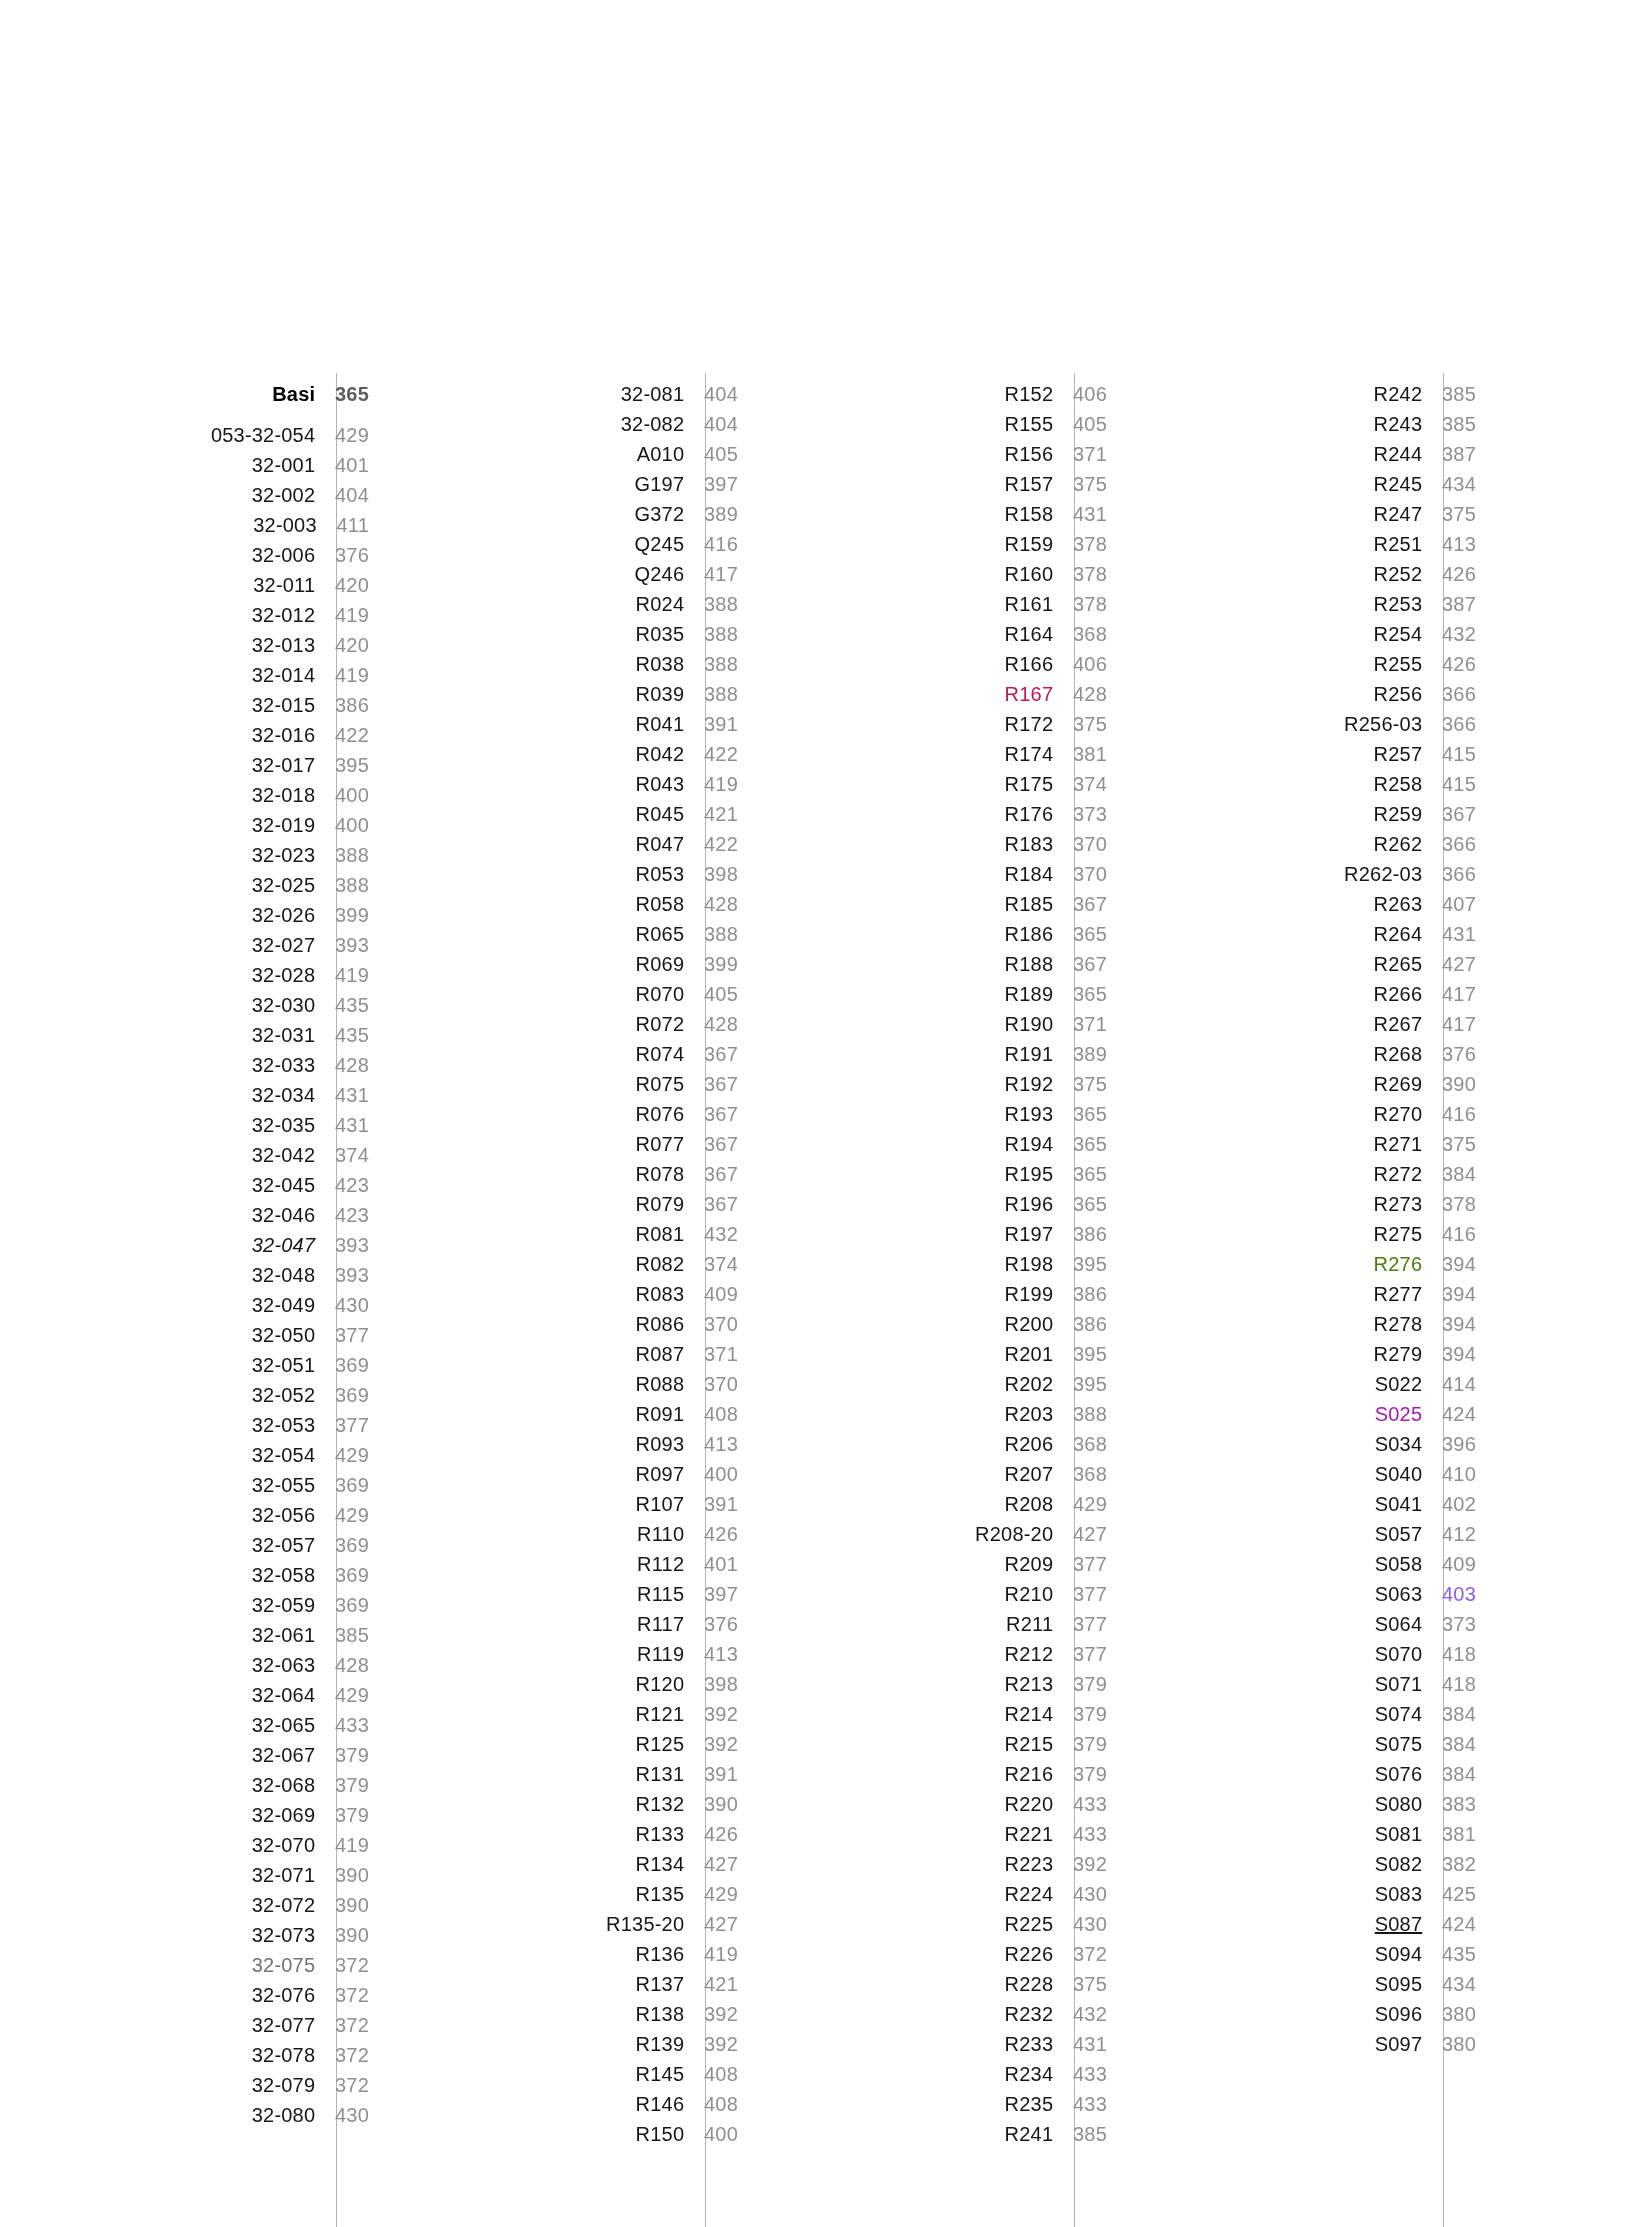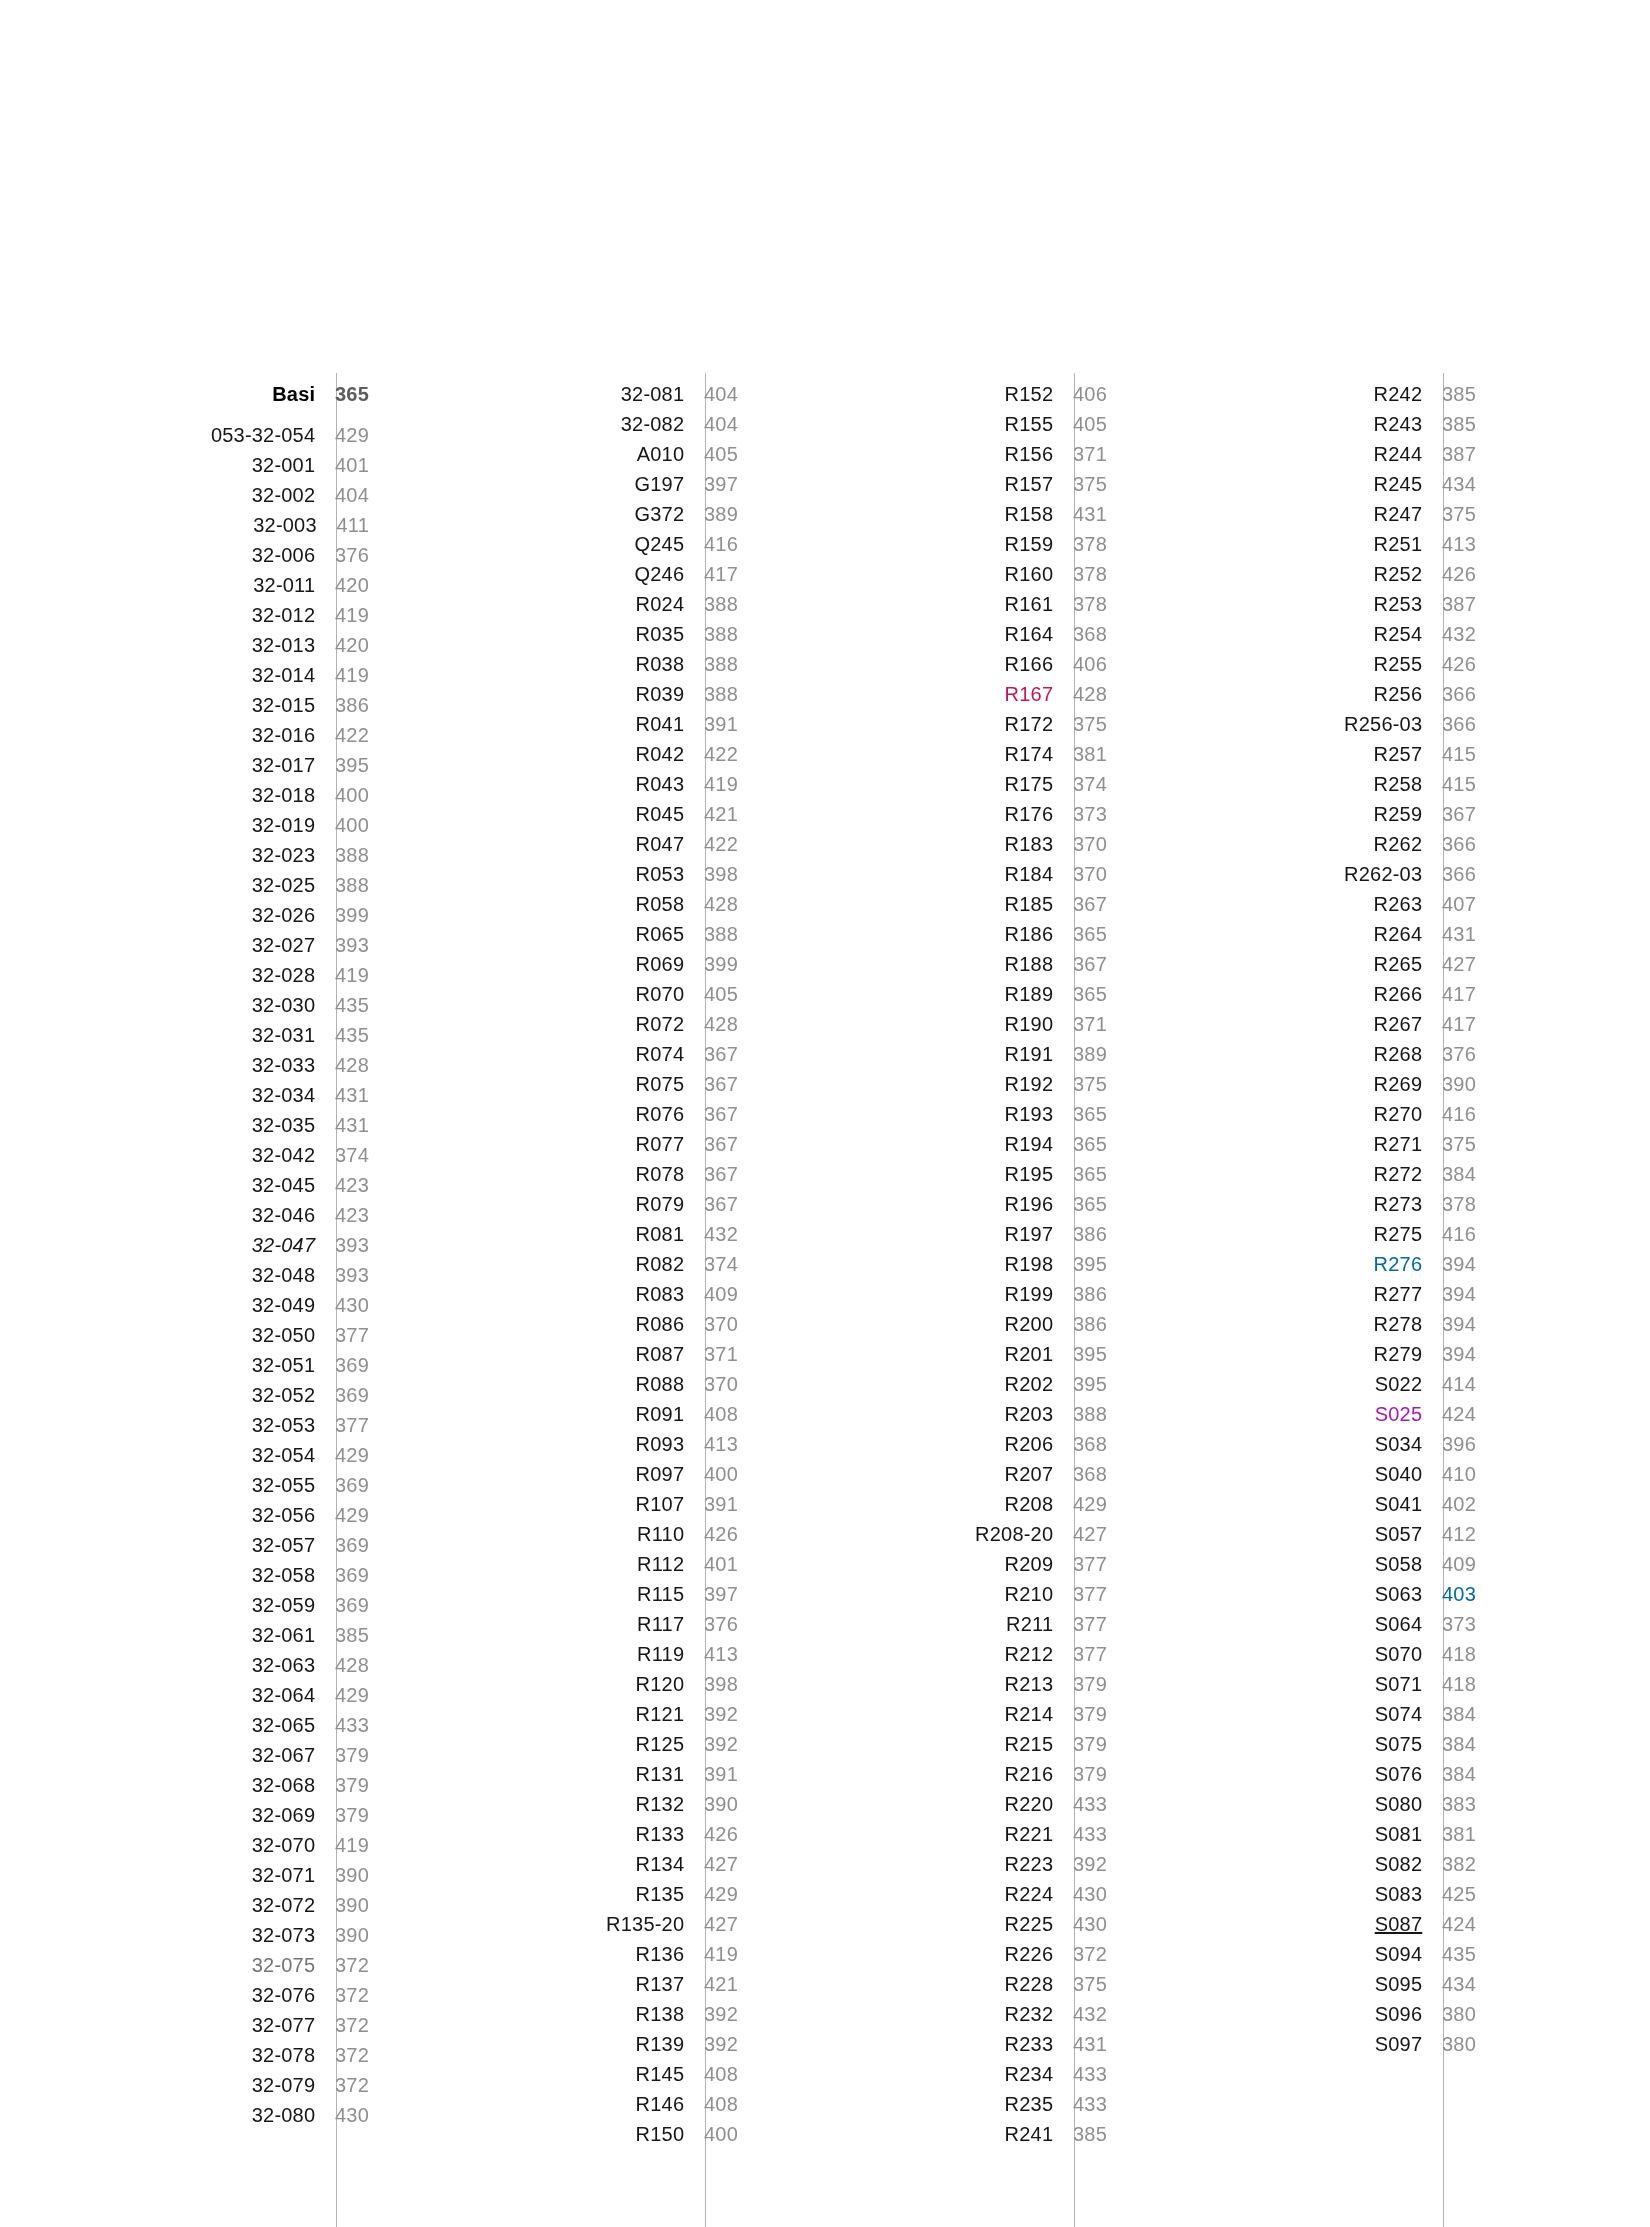--- a/index.html
+++ b/index.html
@@ -909,21 +909,21 @@
         </div>
         <div class="row">
           <span class="code" style="color: rgb(22, 22, 22);">R273</span>
           <span class="num" style="color: rgb(143, 143, 143);">378</span>
         </div>
         <div class="row">
           <span class="code" style="color: rgb(22, 22, 22);">R275</span>
           <span class="num" style="color: rgb(143, 143, 143);">416</span>
         </div>
         <div class="row">
-          <span class="code" style="color: #0369a1;">R276</span>
+          <span class="code" style="color: #4d7c0f;">R276</span>
           <span class="num" style="color: rgb(143, 143, 143);">394</span>
         </div>
         <div class="row">
           <span class="code" style="color: rgb(22, 22, 22);">R277</span>
           <span class="num" style="color: rgb(143, 143, 143);">394</span>
         </div>
         <div class="row">
           <span class="code" style="color: rgb(22, 22, 22);">R278</span>
           <span class="num" style="color: rgb(143, 143, 143);">394</span>
         </div>
@@ -954,21 +954,21 @@
         <div class="row">
           <span class="code" style="color: rgb(22, 22, 22);">S057</span>
           <span class="num" style="color: rgb(143, 143, 143);">412</span>
         </div>
         <div class="row">
           <span class="code" style="color: rgb(22, 22, 22);">S058</span>
           <span class="num" style="color: rgb(143, 143, 143);">409</span>
         </div>
         <div class="row">
           <span class="code" style="color: rgb(22, 22, 22);">S063</span>
-          <span class="num" style="color: #0369a1;">403</span>
+          <span class="num" style="color: #8b5cf6;">403</span>
         </div>
         <div class="row">
           <span class="code" style="color: rgb(22, 22, 22);">S064</span>
           <span class="num" style="color: rgb(143, 143, 143);">373</span>
         </div>
         <div class="row">
           <span class="code" style="color: rgb(22, 22, 22);">S070</span>
           <span class="num" style="color: rgb(143, 143, 143);">418</span>
         </div>
         <div class="row">

